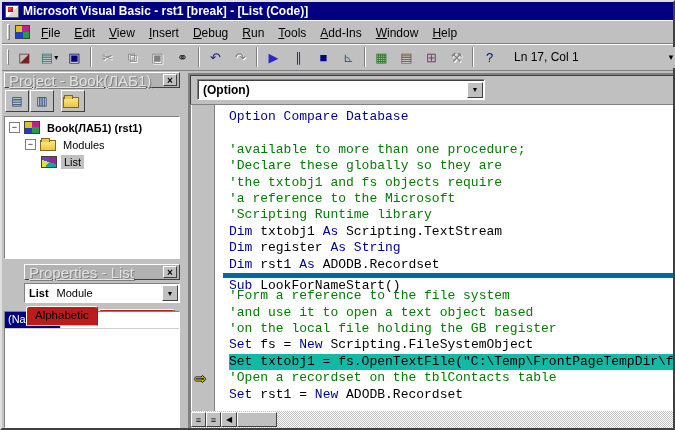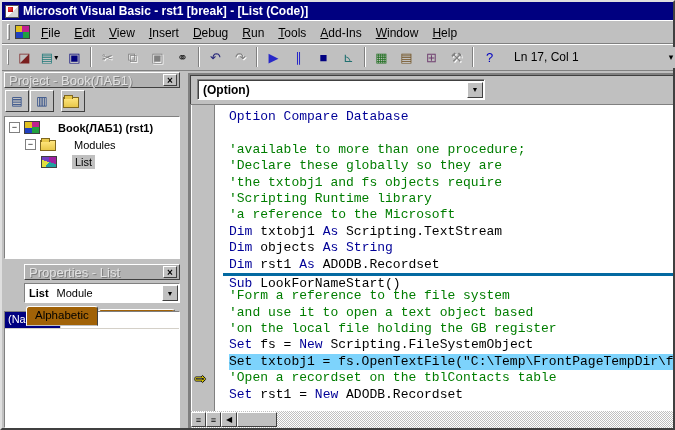--- a/index.html
+++ b/index.html
@@ -36,22 +36,22 @@
   .tb-btn .caret{font-size:8px;margin-left:1px;color:#000;}
   .tb-sep{width:2px;height:20px;margin:0 3px;border-left:1px solid #808080;border-right:1px solid #fff;}
   #position-box{margin-left:12px;font-size:12px;color:#000;white-space:nowrap;min-width:150px;}
   #tb-spacer{flex:1;}
   #tb-more{width:14px;height:21px;border:none;background:#c0c0c0;font-size:9px;color:#000;
     display:flex;align-items:center;justify-content:center;margin-right:20px;}
   
   #left-col{position:absolute;left:0;top:69px;width:180px;bottom:0;}
   .panel-title{height:16px;background:#b2b2b2;border:1px solid;border-color:#fff #404040 #404040 #fff;
     display:flex;align-items:center;padding:0 2px 0 4px;}
-  .panel-title .pt-text{flex:1;font-size:13px;color:#e2e2e2;text-shadow:1px 1px 0 #7d7d7d;
-    white-space:nowrap;overflow:hidden;}
+  .panel-title .pt-text{flex:1;font-size:15px;color:#e2e2e2;text-shadow:1px 1px 0 #7d7d7d;
+    white-space:nowrap;overflow:hidden;text-decoration:underline;}
   .close-btn{width:14px;height:12px;background:#c0c0c0;border:1px solid;
     border-color:#fff #404040 #404040 #fff;font-size:10px;line-height:9px;font-weight:bold;
     color:#000;display:flex;align-items:center;justify-content:center;padding:0;}
   #project-panel{position:absolute;left:2px;right:2px;top:1px;height:189px;}
   .panel-toolbar{height:26px;display:flex;align-items:center;padding:2px 1px;}
   .sm-btn{width:24px;height:22px;background:#c0c0c0;border:1px solid;
     border-color:#fff #404040 #404040 #fff;display:flex;align-items:center;
     justify-content:center;margin-right:1px;padding:0;}
   .sm-btn .glyph{font-size:12px;color:#204080;}
   .sm-gap{width:6px;}
@@ -63,37 +63,37 @@
     margin-right:4px;flex:none;}
   .ticon{width:16px;height:13px;margin-right:4px;flex:none;}
   .project-icon{background:conic-gradient(#c02090 0 25%,#20a040 0 50%,#2040c0 0 75%,#e0c020 0);
     border:1px solid #404040;}
   .folder-icon{background:linear-gradient(#ffe680,#e8c84a);border:1px solid #806820;
     position:relative;height:11px;margin-top:2px;}
   .folder-icon:before{content:"";position:absolute;left:0;top:-3px;width:7px;height:3px;
     background:#e8c84a;border:1px solid #806820;border-bottom:none;}
   .module-icon{background:conic-gradient(#a020a0 0 30%,#20a0a0 0 60%,#e0e040 0 80%,#7040c0 0);
     border:1px solid #404040;height:12px;}
-  .tlabel{padding:1px 3px;color:#000;margin-left:11px;}
+  .tlabel{padding:1px 3px;color:#000;}
   .tlabel.b{font-weight:bold;}
   .tlabel.sel{background:#c0c0c0;}
   
   #properties-panel{position:absolute;left:2px;right:2px;top:193px;bottom:0;padding-left:20px;}
   #prop-combo{height:20px;margin-top:3px;background:#fff;border:1px solid;
     border-color:#808080 #fff #fff #808080;display:flex;align-items:center;padding-left:4px;
     font-size:11px;}
   #prop-combo .sel-name{font-weight:bold;}
   #prop-combo .sel-type{margin-left:8px;}
   #prop-combo .spacer{flex:1;}
   .dd-btn{width:16px;height:16px;background:#c0c0c0;border:1px solid;
     border-color:#fff #404040 #404040 #fff;font-size:7px;display:flex;align-items:center;
     justify-content:center;margin-right:1px;padding:0;color:#000;}
   #prop-tabs{height:20px;margin-top:3px;display:flex;align-items:flex-end;padding-left:2px;}
   .tab{font-size:11px;padding:2px 8px 3px;border:1px solid;
-    border-color:#fff #404040 #c0c0c0 #fff;border-radius:3px 3px 0 0;background:#a16207;}
+    border-color:#fff #404040 #c0c0c0 #fff;border-radius:3px 3px 0 0;background:#b91c1c;}
   .tab.active{position:relative;z-index:2;padding-bottom:4px;font-size:11.5px;}
   .tab.inactive{border-bottom-color:#404040;height:17px;}
   #prop-grid{position:absolute;left:0;right:0;top:47px;bottom:0;background:#fff;
     border:1px solid;border-color:#808080 #fff #fff #808080;overflow:hidden;}
   .prop-row{display:flex;height:17px;border-bottom:1px solid #d4d0c8;font-size:11px;}
   .prop-name{width:56px;padding:1px 3px;border-right:1px solid #d4d0c8;}
   .prop-name.sel{background:#000080;color:#fff;}
   .prop-value{flex:1;padding:1px 5px;color:#000;}
   
   #code-window{position:absolute;left:186px;right:0;top:71px;bottom:0;background:#c0c0c0;
@@ -107,23 +107,23 @@
   .combo .spacer{flex:1;}
   #code-area{position:absolute;left:0;right:0;top:29px;bottom:17px;background:#fff;
     border-top:1px solid #808080;border-left:1px solid #808080;display:flex;overflow:hidden;}
   #gutter{width:24px;background:#c0c0c0;border-right:1px solid #808080;
     box-shadow:inset 1px 0 0 #fff;position:relative;flex:none;}
   #gutter-arrow{position:absolute;left:4px;font-size:13px;line-height:16.4px;color:#ffe900;
     text-shadow:-1px 0 0 #000,1px 0 0 #000,0 -1px 0 #000,0 1px 0 #000;}
   #code-lines{flex:1;padding:4px 0 0 14px;overflow:hidden;
     font-family:"Liberation Mono","DejaVu Sans Mono",monospace;font-size:13px;}
   .code-line{height:16.4px;line-height:16.4px;white-space:pre;}
-  .code-line.hl{background:#7dd3fc;}
+  .code-line.hl{background:#14b8a6;}
   .code-line.hl span{color:#000;}
-  .code-line.proc-sep{border-top:3px solid #0369a1;margin-left:-6px;padding-left:6px;
+  .code-line.proc-sep{border-top:5px solid #0369a1;margin-left:-6px;padding-left:6px;
     height:15.4px;line-height:15.4px;}
   .seg-k{color:#000097;}
   .seg-c{color:#007d00;}
   .seg-t{color:#000;margin-top:16px;}
   
   #h-scroll{position:absolute;left:0;right:0;bottom:0;height:17px;display:flex;
     border-left:1px solid #808080;
     background:conic-gradient(#fff 90deg,#c0c0c0 0 180deg,#fff 0 270deg,#c0c0c0 0) 0 0/2px 2px;}
   .split-btn,.scr-btn,.scr-thumb{height:15px;background:#c0c0c0;border:1px solid;
     border-color:#fff #404040 #404040 #fff;display:flex;align-items:center;
@@ -290,24 +290,24 @@
     <div id="code-area">
       <div id="gutter">
         <span id="gutter-arrow" style="top: 266.4px;">⇨</span>
       </div>
       <div id="code-lines">
           <div class="code-line"><span class="seg-k">Option Compare Database</span></div>
           <div class="code-line">&nbsp;</div>
           <div class="code-line"><span class="seg-c">'available to more than one procedure;</span></div>
           <div class="code-line"><span class="seg-c">'Declare these globally so they are</span></div>
           <div class="code-line"><span class="seg-c">'the txtobj1 and fs objects require</span></div>
+          <div class="code-line"><span class="seg-c">'a reference to the Microsoft</span></div>
           <div class="code-line"><span class="seg-c">'Scripting Runtime library</span></div>
-          <div class="code-line"><span class="seg-c">'a reference to the Microsoft</span></div>
           <div class="code-line"><span class="seg-k">Dim </span><span class="seg-t">txtobj1 </span><span class="seg-k">As </span><span class="seg-t">Scripting.TextStream</span></div>
-          <div class="code-line"><span class="seg-k">Dim </span><span class="seg-t">objects </span><span class="seg-k">As String</span></div>
+          <div class="code-line"><span class="seg-k">Dim </span><span class="seg-t">register </span><span class="seg-k">As String</span></div>
           <div class="code-line"><span class="seg-k">Dim </span><span class="seg-t">rst1 </span><span class="seg-k">As </span><span class="seg-t">ADODB.Recordset</span></div>
           <div class="code-line proc-sep"><span class="seg-k">Sub </span><span class="seg-t">LookForNameStart()</span></div>
           <div class="code-line"><span class="seg-c">'Form a reference to the file system</span></div>
           <div class="code-line"><span class="seg-c">'and use it to open a text object based</span></div>
           <div class="code-line"><span class="seg-c">'on the local file holding the GB register</span></div>
           <div class="code-line"><span class="seg-k">Set </span><span class="seg-t">fs = </span><span class="seg-k">New </span><span class="seg-t">Scripting.FileSystemObject</span></div>
           <div class="code-line hl"><span class="seg-t">Set txtobj1 = fs.OpenTextFile("C:\Temp\FrontPageTempDir\f</span></div>
           <div class="code-line"><span class="seg-c">'Open a recordset on the tblContacts table</span></div>
           <div class="code-line"><span class="seg-k">Set </span><span class="seg-t">rst1 = </span><span class="seg-k">New </span><span class="seg-t">ADODB.Recordset</span></div>
         </div>

